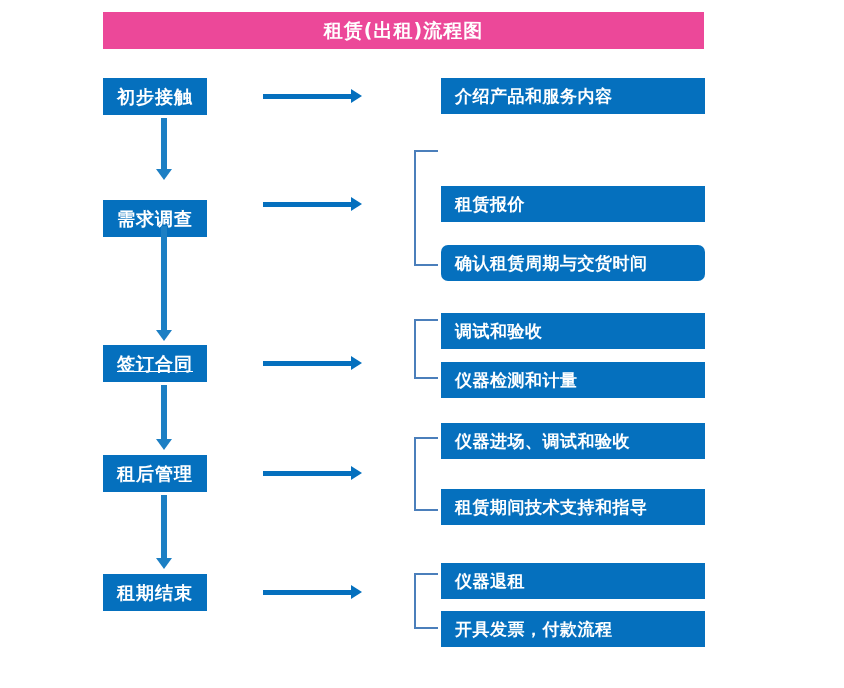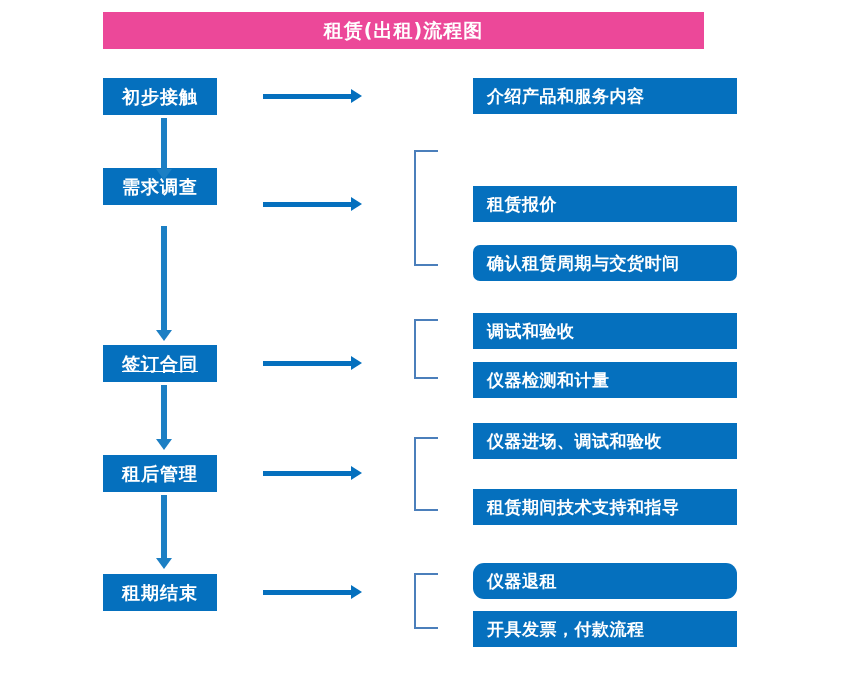--- a/index.html
+++ b/index.html
@@ -38,35 +38,34 @@
     position: absolute;
     background: #0570BE;
     color: #ffffff;
     display: flex;
     align-items: center;
     font-weight: bold;
     line-height: 1;
     box-sizing: border-box;
   }
   .box.stage {
-    width: 114px;
+    width: 104px;
     height: 37px;
     justify-content: center;
     font-size: 18px;
     letter-spacing: 1px;
   }
   .box.detail {
     left: 441px;
     width: 264px;
     height: 36px;
     justify-content: flex-start;
     padding-left: 14px;
     font-size: 17px;
     letter-spacing: 0.5px;
-    margin-left: 32px;
   }
 
   
   .arrow-h {
     position: absolute;
     height: 14px;
     pointer-events: none;
   }
   .arrow-h .shaft {
     position: absolute;
@@ -119,21 +118,21 @@
   }
 </style>
 </head>
 <body>
 
 <div id="canvas">
 
   <div class="title-bar">租赁(出租)流程图</div>
 
   <div class="box stage" style="left:103px; top:78px;">初步接触</div>
-  <div class="box stage" style="left:103px; top:168px;">需求调查</div>
+  <div class="box stage" style="left:103px; top:200px;">需求调查</div>
   <div class="box stage" style="left:103px; top:345px;text-decoration:underline;">签订合同</div>
   <div class="box stage" style="left:103px; top:574px;">租期结束</div>
   <div class="box stage" style="left:103px; top:455px;">租后管理</div>
 
   <div class="arrow-v" style="left:156px; top:118px; height:62px;">
     <div class="shaft" style="height:51px;"></div>
     <div class="head" style="top:51px;"></div>
   </div>
   <div class="arrow-v" style="left:156px; top:226px; height:115px;">
     <div class="shaft" style="height:104px;"></div>
@@ -174,16 +173,16 @@
   <div class="bracket" style="left:414px; top:437px; height:74px;"></div>
   <div class="bracket" style="left:414px; top:573px; height:56px;"></div>
 
   <div class="box detail" style="top:78px;">介绍产品和服务内容</div>
   <div class="box detail" style="top:186px;">租赁报价</div>
   <div class="box detail" style="top:245px;border-radius:7px;">确认租赁周期与交货时间</div>
   <div class="box detail" style="top:313px;">调试和验收</div>
   <div class="box detail" style="top:362px;">仪器检测和计量</div>
   <div class="box detail" style="top:423px;">仪器进场、调试和验收</div>
   <div class="box detail" style="top:489px;">租赁期间技术支持和指导</div>
-  <div class="box detail" style="top:563px;border-radius:11px;">仪器退租</div>
+  <div class="box detail" style="top:563px;">仪器退租</div>
   <div class="box detail" style="top:611px;">开具发票，付款流程</div>
 
 </div>
 
 </body></html>

